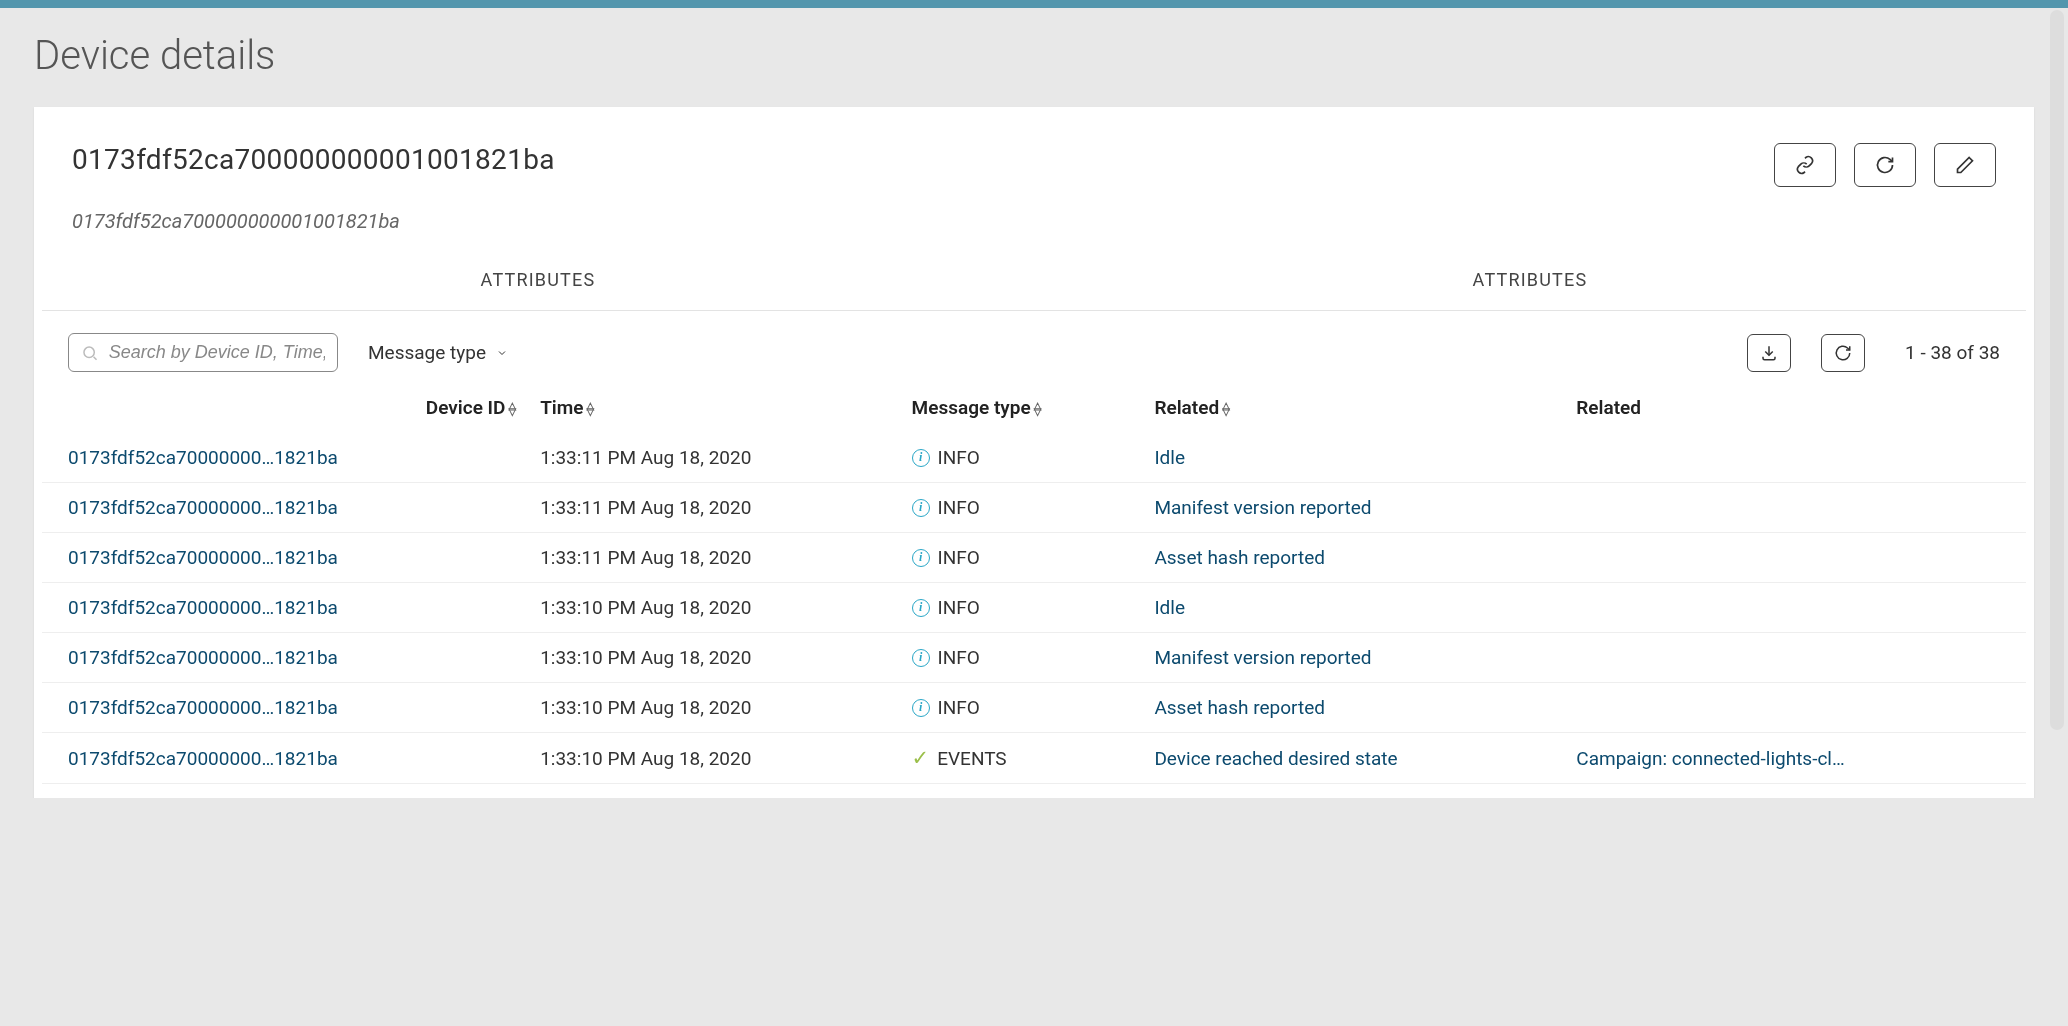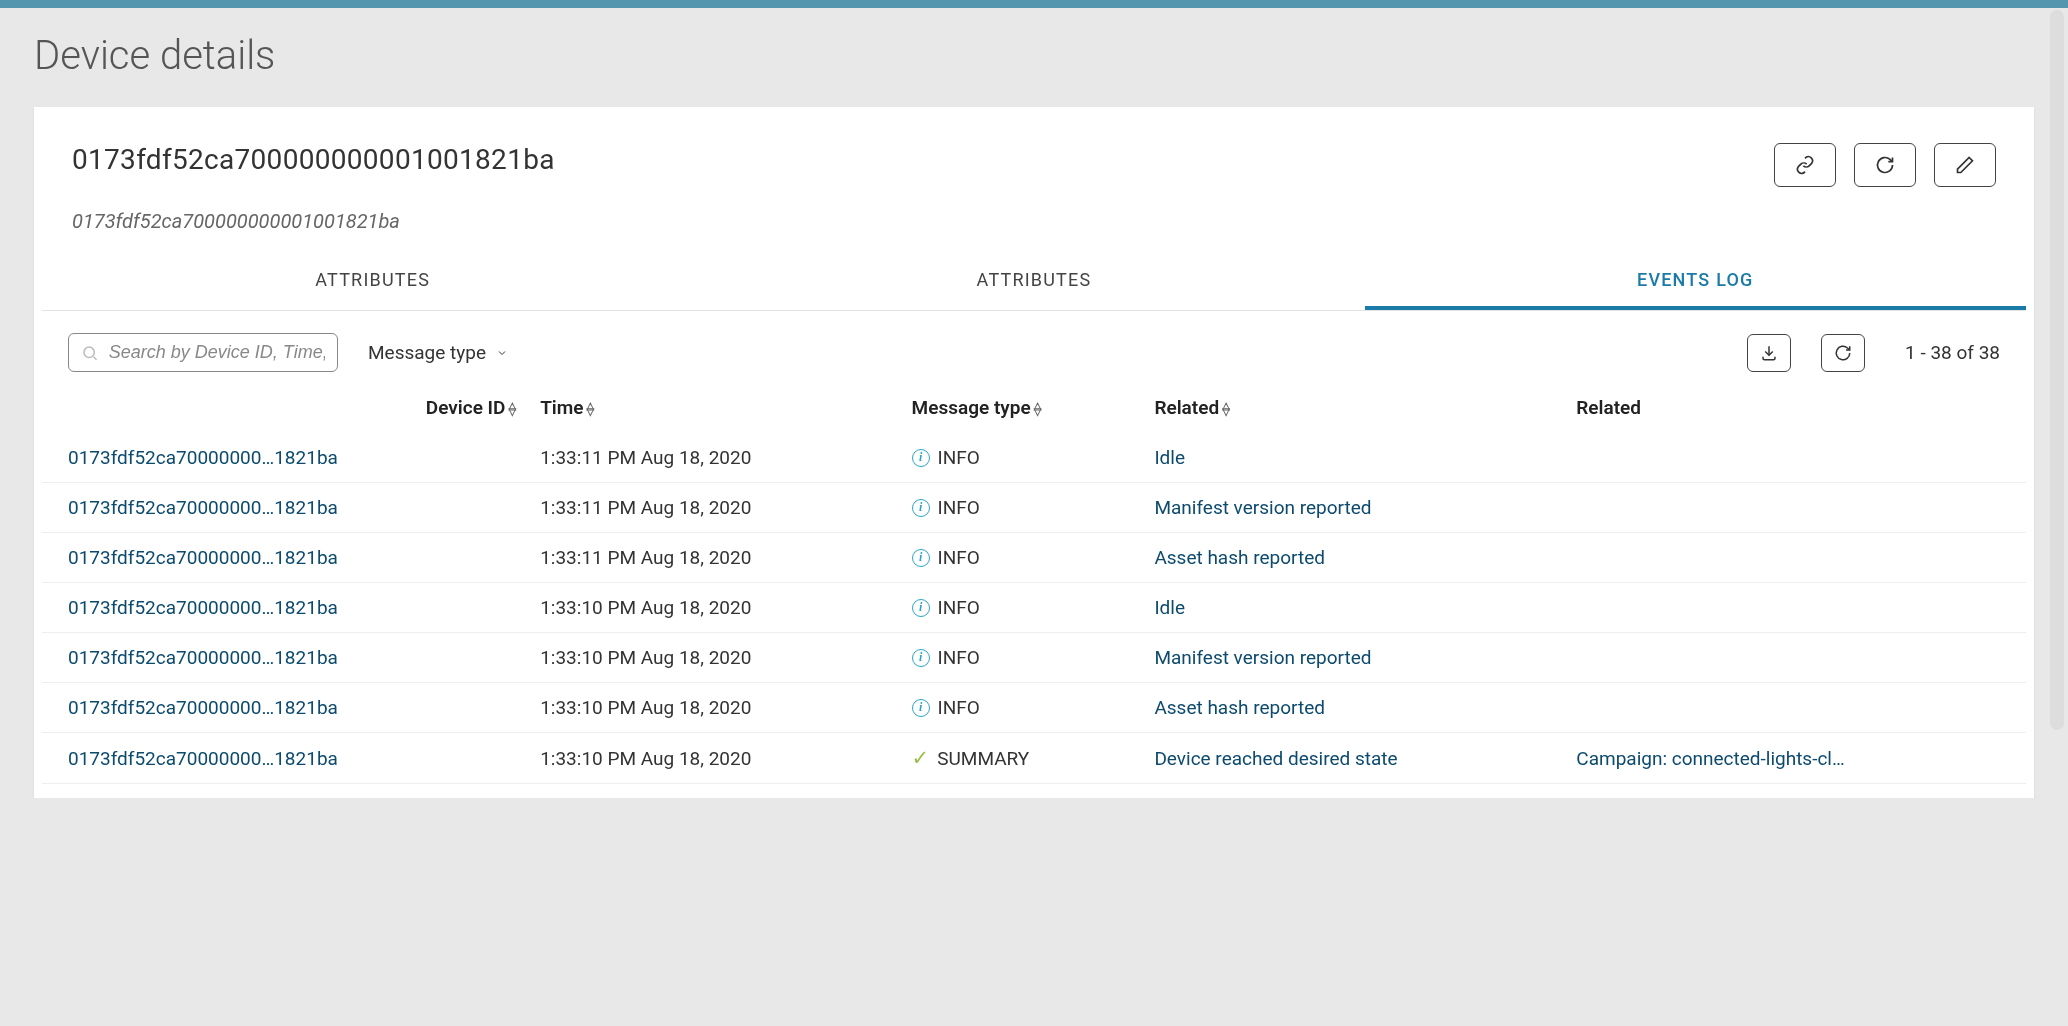--- a/index.html
+++ b/index.html
@@ -215,21 +215,20 @@
           </svg>
       </button>
     </div>
   </div>
 
   <div class="device-id-sub">0173fdf52ca700000000001001821ba</div>
 
   <div class="tabs">
     <div class="tab">ATTRIBUTES</div>
     <div class="tab">ATTRIBUTES</div>
-    <div class="tab active">EVENTS LOG</div>
   </div>
 
   <div class="table-controls">
     <div class="search-wrap">
       <svg width="20" height="20" viewBox="0 0 24 24" fill="none" stroke="#bbb" stroke-width="2">
           <circle cx="11" cy="11" r="7"></circle>
           <path d="M21 21l-4-4"></path>
         </svg>
       <input type="text" placeholder="Search by Device ID, Time, M" style="">
     </div>
@@ -339,21 +338,21 @@
             </td>
             <td><span class="link">Asset hash reported</span></td>
             <td></td>
           </tr>
           <tr>
             <td><span class="link">0173fdf52ca70000000…1821ba</span></td>
             <td>1:33:10 PM Aug 18, 2020</td>
             <td>
               <div class="msg-type">
                 <span class="success-icon">✓</span>
-                <span>SUMMARY</span>
+                <span>EVENTS</span>
               </div>
             </td>
             <td><span class="link">Device reached desired state</span></td>
             <td><span class="link">Campaign: connected-lights-cl…</span></td>
           </tr>
         </tbody>
   </table>
   </div>
 
 </div>

